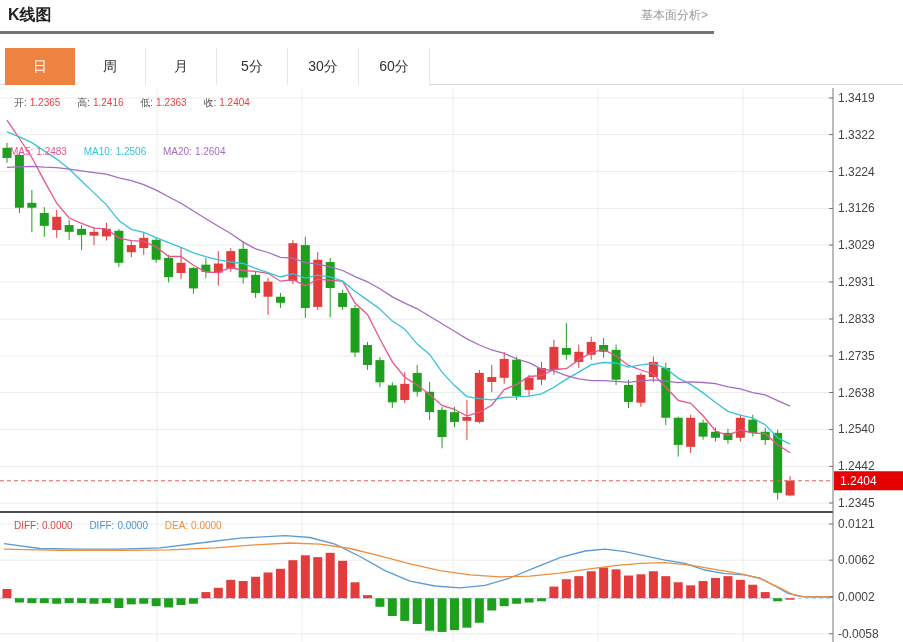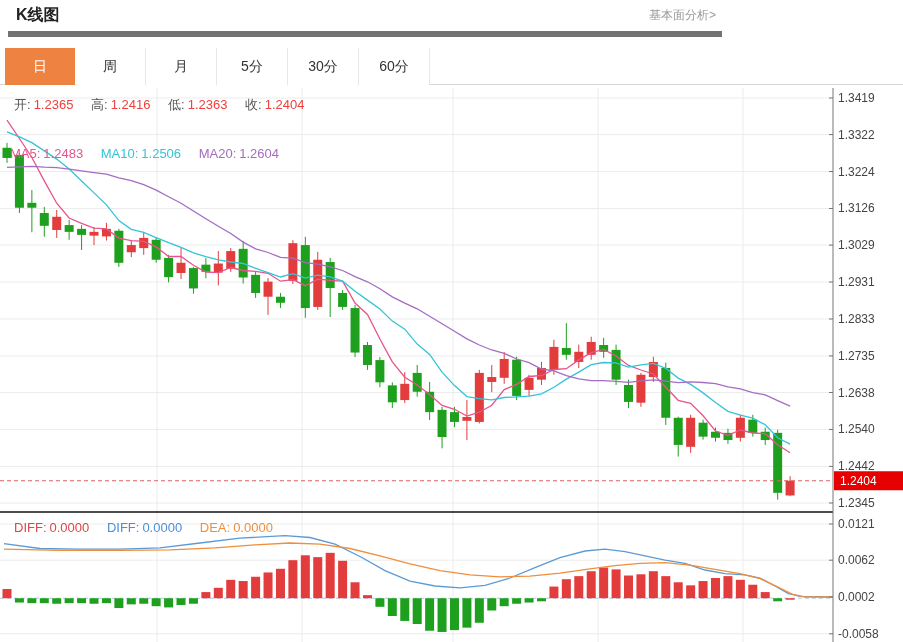--- a/index.html
+++ b/index.html
@@ -1,29 +1,29 @@
 <!DOCTYPE html>
 <html><head>
 <meta charset="utf-8">
 <style>
   html,body{margin:0;padding:0;background:#fff;}
   body{width:903px;height:642px;overflow:hidden;position:relative;
        font-family:"Liberation Sans","DejaVu Sans",sans-serif;}
-  .hdr{position:absolute;left:8px;top:0;width:714px;height:31px;background:#fff;
-       border-bottom:6px solid #737373;z-index:3;}
+  .hdr{position:absolute;left:0;top:0;width:714px;height:31px;background:#fff;
+       border-bottom:3px solid #737373;z-index:3;}
   .hdr .title{position:absolute;left:8px;top:5px;font-size:16px;font-weight:bold;color:#222;}
   .hdr .link{position:absolute;right:6px;top:7px;font-size:12px;color:#999;text-decoration:none;cursor:pointer;}
   .tabbar{position:absolute;left:0;top:48px;width:903px;height:37px;background:#fff;
           border-bottom:1px solid #d6d6d6;z-index:3;padding-left:5px;box-sizing:border-box;
           display:flex;}
   .tab{width:70px;height:37px;line-height:37px;text-align:center;font-size:14px;color:#333;
        border-right:1px solid #e7e7e7;cursor:pointer;background:#fff;}
   .tab.active{background:#ee8240;color:#fff;border-right:none;}
   svg{position:absolute;left:0;top:0;z-index:1;}
-  .row{position:absolute;z-index:2;font-size:13px;white-space:nowrap;text-align:right;}
+  .row{position:absolute;z-index:2;font-size:10px;white-space:nowrap;text-align:right;}
   .row span{margin-right:3px;}
   .row .gap{margin-right:14px;}
   .ohlc{left:14px;top:96px;}
   .ohlc .lbl{color:#555;}
   .ohlc .val{color:#ef4040;}
   .ma{left:10px;top:118px;margin-top:28px;}
   .ma .ma5{color:#e8548c;}
   .ma .ma10{color:#35c3da;}
   .ma .ma20{color:#a56cc3;}
   .macdrow{left:14px;top:520px;}

